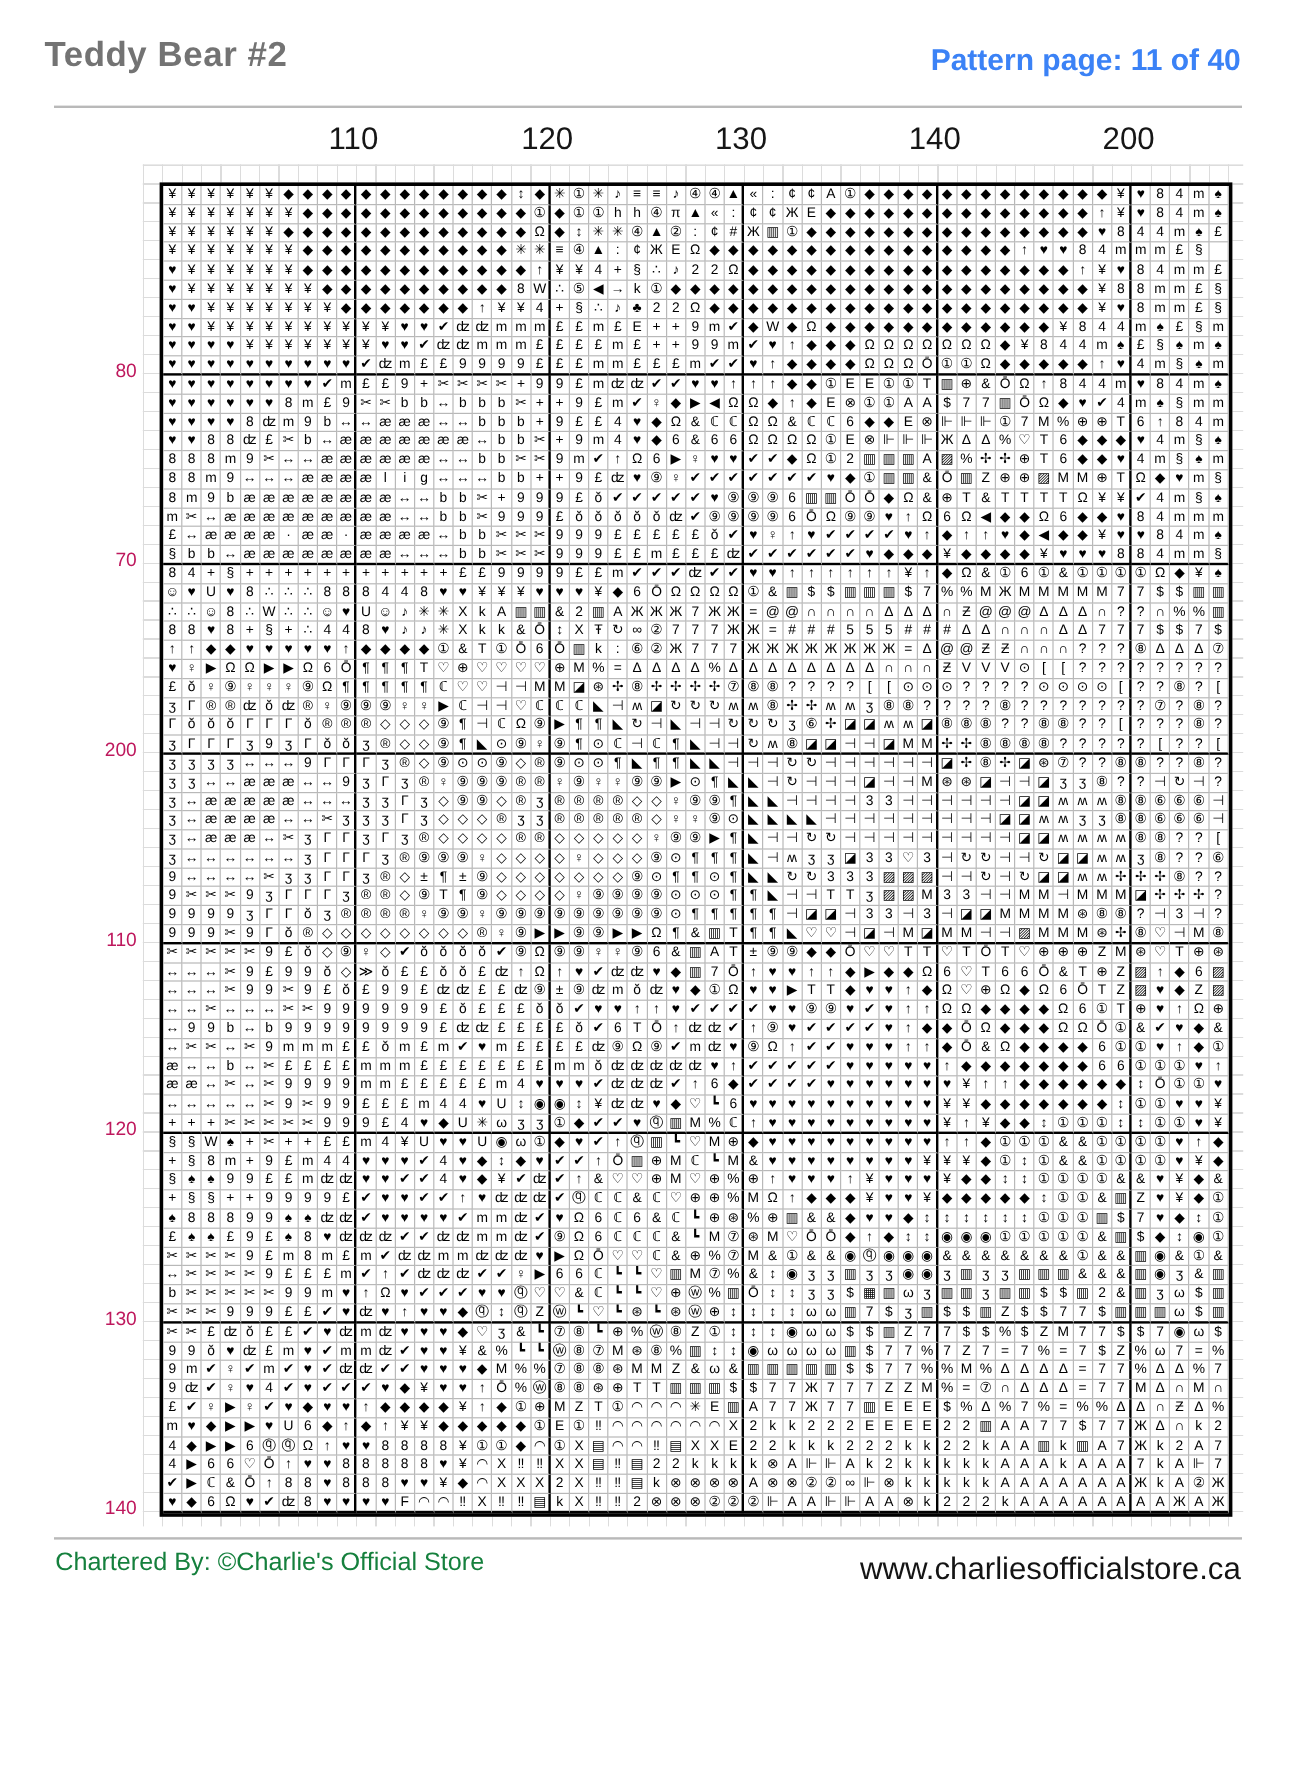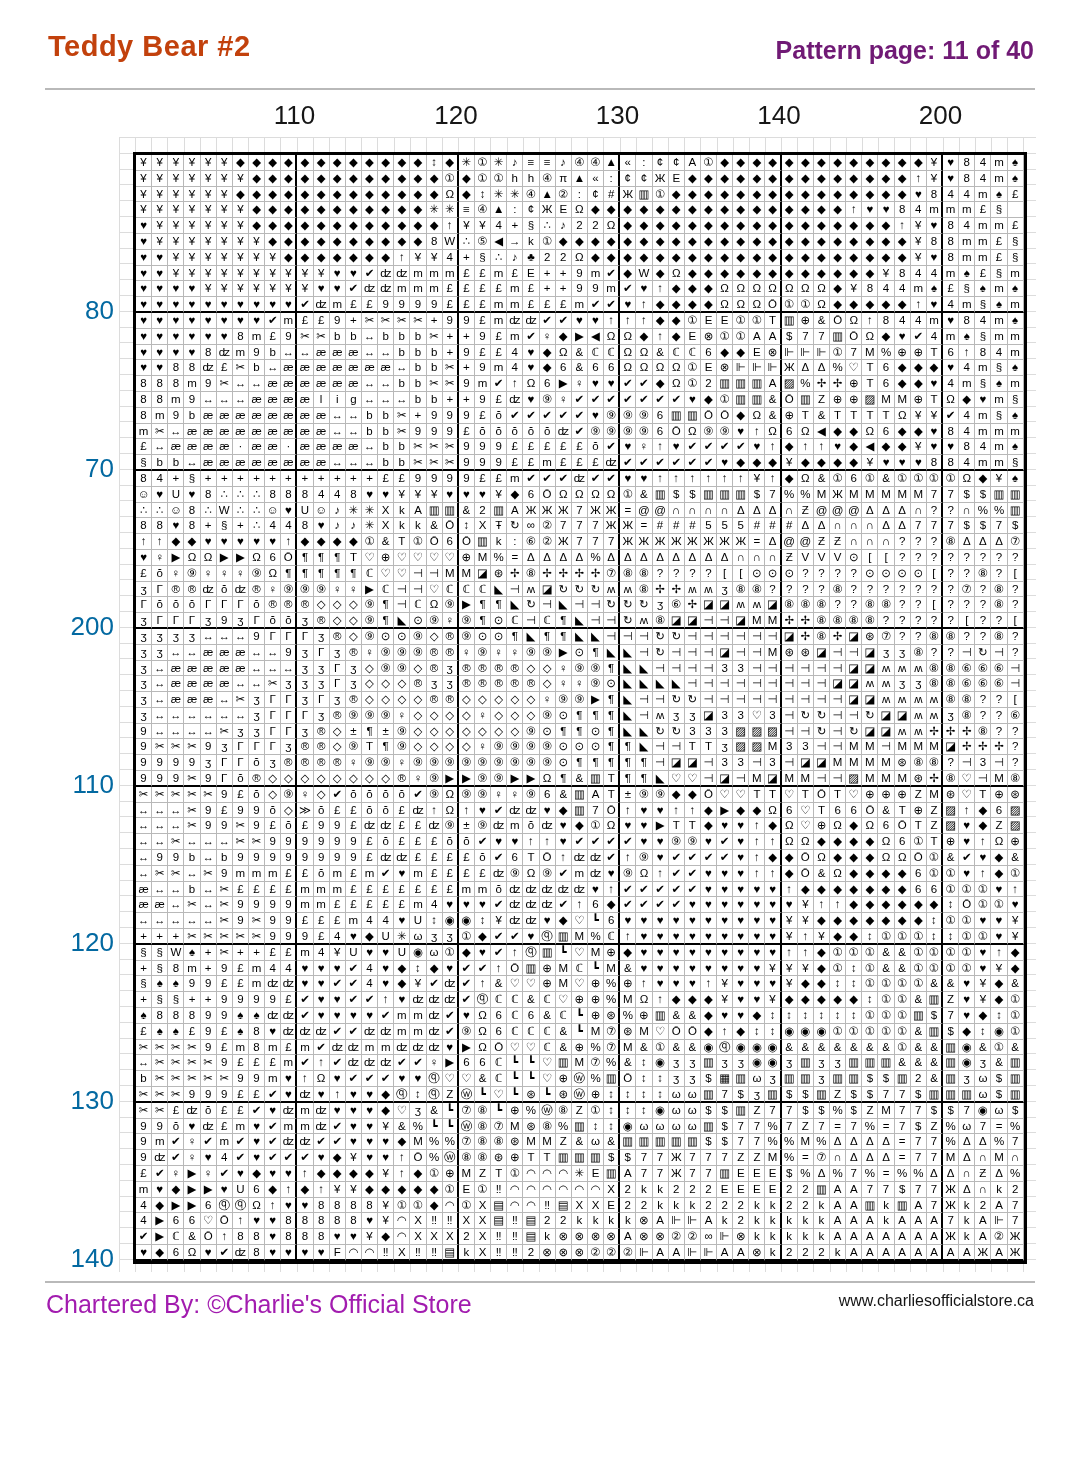--- a/index.html
+++ b/index.html
@@ -1,21 +1,21 @@
 <!DOCTYPE html>
 <html><head>
 <meta charset="utf-8">
 <style>
   html,body{margin:0;padding:0;}
   body{
     width:1080px;height:1484px;position:relative;background:#ffffff;
     font-family:"Liberation Sans", sans-serif;color:#111;overflow:hidden;
   }
-  .page-title{position:absolute;left:48px;top:30px;font-size:29px;font-weight:bold;letter-spacing:.5px;color:#c2410c;}
-  .page-label{position:absolute;right:46px;top:36px;font-size:25px;font-weight:bold;color:#701a75;}
+  .page-title{position:absolute;left:37px;top:30px;font-size:29px;font-weight:bold;letter-spacing:.5px;color:#737373;}
+  .page-label{position:absolute;right:46px;top:36px;font-size:25px;font-weight:bold;color:#3b82f6;}
   .rule{position:absolute;left:45px;width:990px;height:2px;background:#b9b9b9;}
   .rule.top{top:88px;}
   .rule.bottom{top:1281px;}
   .margin-grid{
     position:absolute;left:119px;top:137px;width:917px;height:1135px;
     background:
       repeating-linear-gradient(to right,#dcdcdc 0 1px,transparent 1px 16.15px),
       repeating-linear-gradient(to bottom,#dcdcdc 0 1px,transparent 1px 15.8px);
   }
   .grid{
@@ -24,23 +24,23 @@
     border:3px solid #000;background:#fff;
   }
   .cell{
     border-right:1px solid #b8b8b8;border-bottom:1px solid #b8b8b8;
     font-size:11.5px;line-height:15.5px;text-align:center;color:#000;
     overflow:hidden;white-space:nowrap;
   }
   .cell.br{border-right:2px solid #000;}
   .cell.bb{border-bottom:2px solid #000;}
   .col-label{position:absolute;top:100px;font-size:26px;color:#161616;transform:translateX(-50%);}
-  .row-label{position:absolute;left:52px;width:62px;text-align:right;font-size:26px;color:#0369a1;transform:translateY(-50%);}
-  .footer-credit{position:absolute;left:46px;top:1290px;font-size:25px;color:#a21caf;}
-  .footer-url{position:absolute;right:46px;top:1292px;font-size:16px;color:#141414;}
+  .row-label{position:absolute;left:52px;width:62px;text-align:right;font-size:16px;color:#be185d;transform:translateY(-50%);}
+  .footer-credit{position:absolute;left:46px;top:1290px;font-size:21px;color:#15803d;}
+  .footer-url{position:absolute;right:46px;top:1292px;font-size:26px;color:#141414;}
 </style>
 </head>
 <body>
 
 <div class="page-title">Teddy Bear #2</div>
 <div class="page-label">Pattern page: 11 of 40</div>
 <div class="rule top"></div>
 
 <div class="margin-grid"></div>
 <div class="grid" id="grid">

